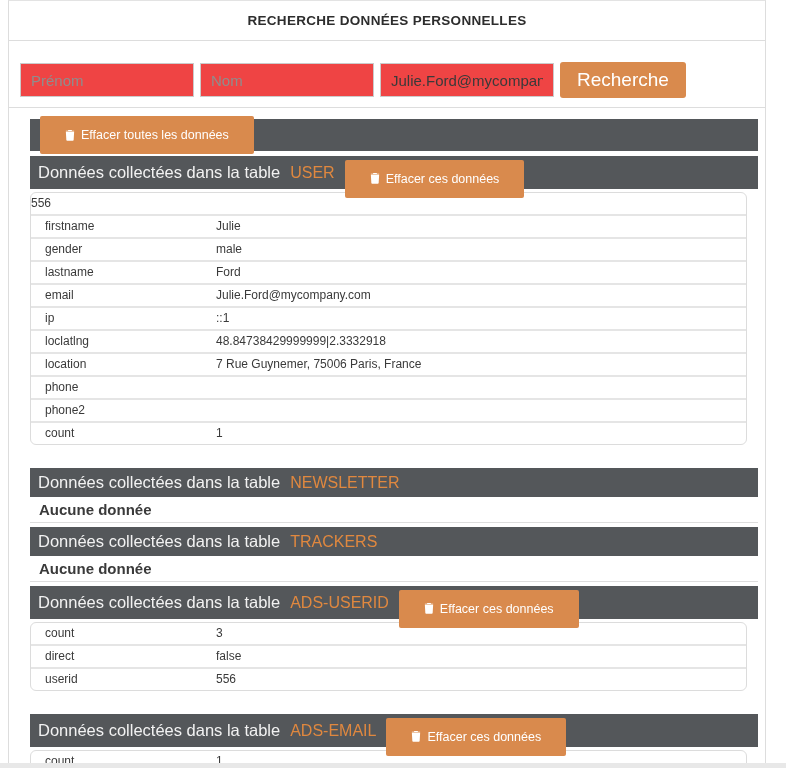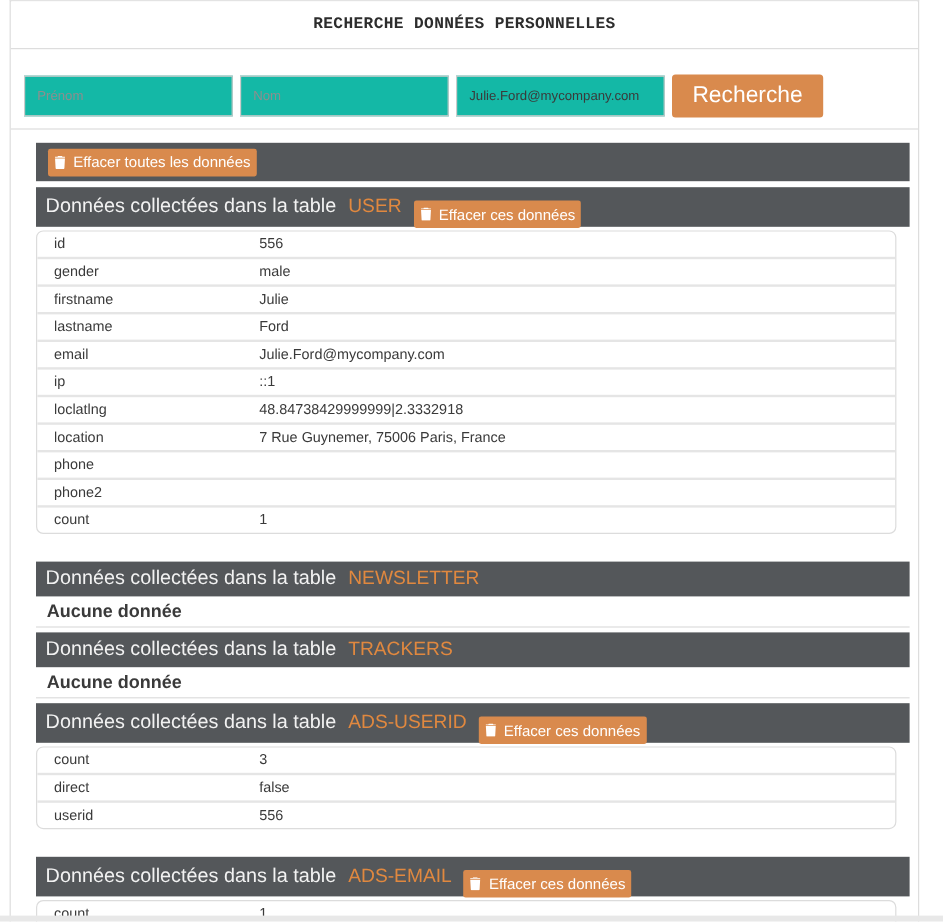--- a/index.html
+++ b/index.html
@@ -12,44 +12,44 @@
   .page {
     position:absolute; left:8px; top:0; width:758px; min-height:768px;
     border-left:1px solid #DDDDDD; border-right:1px solid #DDDDDD; border-top:1px solid #E3E3E3;
     background:#fff;
   }
   .header-panel {
     height:40px; border-bottom:1px solid #DDDDDD;
     display:flex; align-items:center; justify-content:center;
   }
   .page-title {
-    margin:0; font-size:13.5px; font-weight:bold; color:#2D2D2D; letter-spacing:.3px;font-family:Liberation Mono, monospace;
+    margin:0; font-size:13.5px; font-weight:bold; color:#2D2D2D; letter-spacing:.3px;
   }
   .form-section {
     padding:21px 12px 9px 11px; border-bottom:1px solid #DDDDDD;
     display:flex; align-items:center;
   }
   .txt {
-    width:174px; height:34px; border:1px solid #CBCBCB; background:#14b8a6;
-    padding:0 10px; font-size:11px; color:#3A3A3A; margin-right:6px;
+    width:174px; height:34px; border:1px solid #CBCBCB; background:#ef4444;
+    padding:0 10px; font-size:15px; color:#3A3A3A; margin-right:6px;
     font-family:inherit; border-radius:0; outline:none;
   }
   .txt::placeholder { color:#8E8E8E; opacity:1; }
   .btn {
     background:#D98A4D; color:#FFFFFF; border:none; font-family:inherit; cursor:pointer;
   }
   .btn-search { height:36px; padding:0 17px; font-size:19px; border-radius:3px; }
   .content { padding:11px 0 0 21px; }
   .bar {
     background:#54575A; width:728px; display:flex; align-items:center;
   }
   .toolbar { height:32px; margin-bottom:5px; padding-left:10px; }
   .btn-clear {
     display:inline-flex; align-items:center; gap:6px;
-    height:23px; padding:0 5px; font-size:12.5px; border-radius:2px; white-space:nowrap;
+    height:38px; padding:0 25px; font-size:12.5px; border-radius:2px; white-space:nowrap;
   }
   .trash { display:inline-flex; align-items:center; }
   .trash svg { width:10px; height:11px; fill:#fff; }
   .section-bar { height:33px; padding-left:8px; margin-bottom:3px; }
   .section-bar.no-btn { height:29px; margin-bottom:0; }
   .bar-title { color:#F2F2F2; font-size:16.5px; white-space:nowrap; }
   .bar-table-name { color:#E0883F; font-size:16px; margin-left:10px; white-space:nowrap; }
   .section-bar .btn-clear { margin-left:10px;margin-top:12px; }
   .kv-table {
     width:717px; border:1px solid #DCDCDC; border-radius:6px; background:#fff;
@@ -108,32 +108,31 @@
         <span class="trash">
           <svg viewBox="0 0 448 512" aria-hidden="true">
                   <path d="M135.2 17.7 128 32H32v32h384V32h-96l-7.2-14.3C309.5 6.8 298.6 0 286.6 0H161.4c-12 0-22.9 6.8-26.2 17.7zM416 96H32l21.2 371c1.2 21.2 18.7 37.7 39.9 37.7h261.8c21.2 0 38.7-16.5 39.9-37.7L416 96z"></path>
                 </svg>
         </span>
         <span class="btn-label">Effacer ces données</span>
       </button>
     </div>
     <div class="kv-table">
             <div class="kv-row">
-              <div class="kv-key">id</div>
               <div class="kv-value">556</div>
+            </div>
+            <div class="kv-row">
+              <div class="kv-key">firstname</div>
+              <div class="kv-value">Julie</div>
             </div>
             <div class="kv-row">
               <div class="kv-key">gender</div>
               <div class="kv-value">male</div>
             </div>
             <div class="kv-row">
-              <div class="kv-key">firstname</div>
-              <div class="kv-value">Julie</div>
-            </div>
-            <div class="kv-row">
               <div class="kv-key">lastname</div>
               <div class="kv-value">Ford</div>
             </div>
             <div class="kv-row">
               <div class="kv-key">email</div>
               <div class="kv-value">Julie.Ford@mycompany.com</div>
             </div>
             <div class="kv-row">
               <div class="kv-key">ip</div>
               <div class="kv-value">::1</div>

